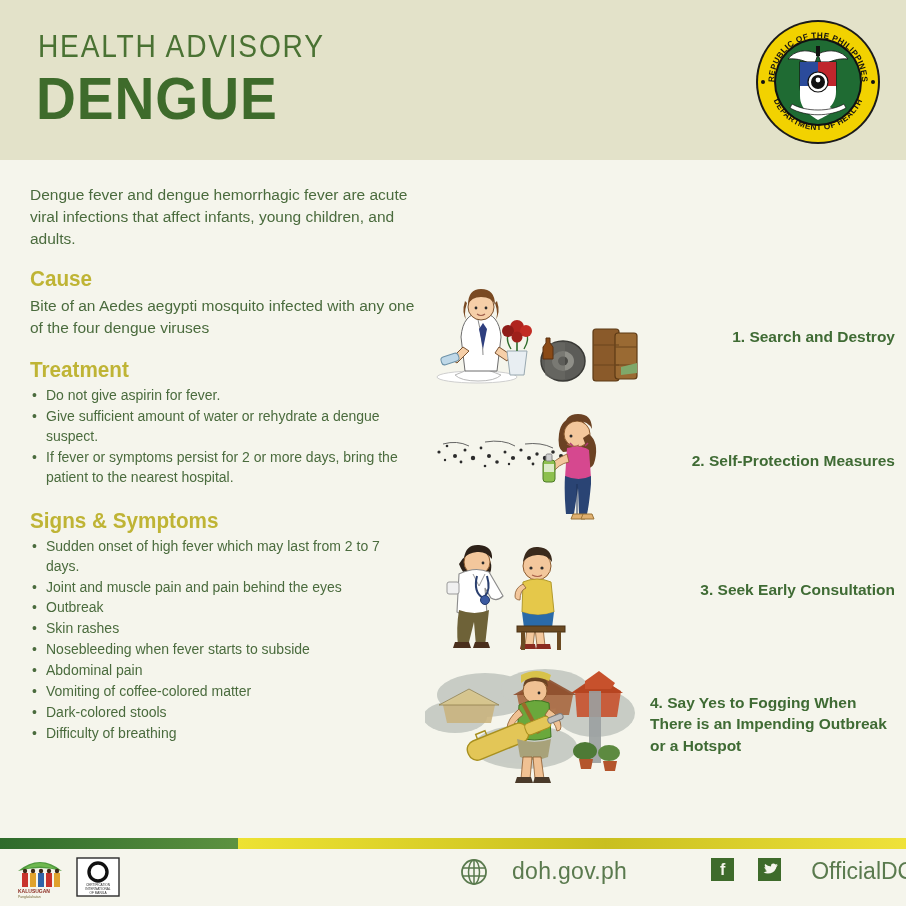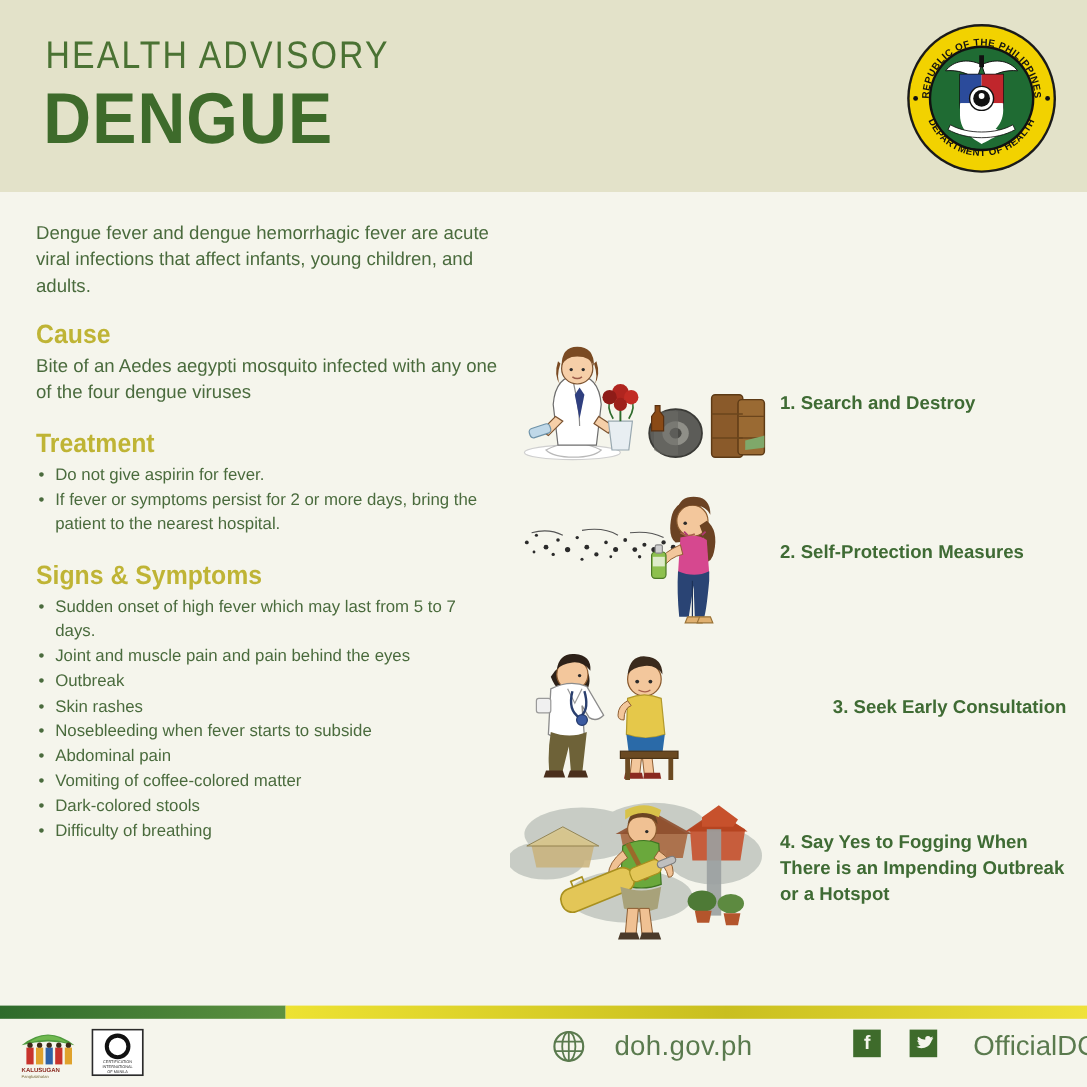--- a/index.html
+++ b/index.html
@@ -64,21 +64,21 @@
     transform:scaleX(0.97); transform-origin:left center;
   }
   .pc-sub {
     font-size:23px; font-weight:bold; color:#3e6b2b; margin-top:3px;
     white-space:nowrap;
     font-family:"Liberation Sans Narrow","Liberation Sans",sans-serif;
     transform:scaleX(0.97); transform-origin:left center;
   }
 
   .steps { position:absolute; left:425px; top:278px; width:470px; }
-  .step { position:relative; display:flex; align-items:center; }
+  .step { position:relative; display:flex; align-items:center;justify-content:space-between; }
   .step-art { width:215px; flex:0 0 215px; position:relative; }
   .step-label {
     font-size:15.5px; font-weight:bold; color:#3f6b34; line-height:1.36;
     padding-left:10px;
   }
   .s1 { height:118px; }
   .s2 { height:130px; }
   .s3 { height:128px;gap:44px; }
   .s4 { height:140px; }
 
@@ -158,28 +158,29 @@
     <div class="intro">Dengue fever and dengue hemorrhagic fever are acute viral infections that affect infants, young children, and adults.</div>
 
     <div class="sec-head">Cause</div>
     <div class="sec-body">Bite of an Aedes aegypti mosquito infected with any one of the four dengue viruses</div>
 
     <div class="gap-md"></div>
 
     <div class="sec-head">Treatment</div>
     <ul class="bullets">
       <li>Do not give aspirin for fever.</li>
+      <li>Give sufficient amount of water or rehydrate a dengue suspect.</li>
       <li>If fever or symptoms persist for 2 or more days, bring the patient to the nearest hospital.</li>
     </ul>
 
     <div class="gap-md"></div>
 
     <div class="sec-head">Signs &amp; Symptoms</div>
     <ul class="bullets">
-      <li>Sudden onset of high fever which may last from 5 to 7 days.</li>
+      <li>Sudden onset of high fever which may last from 2 to 7 days.</li>
       <li>Joint and muscle pain and pain behind the eyes</li>
       <li>Outbreak</li>
       <li>Skin rashes</li>
       <li>Nosebleeding when fever starts to subside</li>
       <li>Abdominal pain</li>
       <li>Vomiting of coffee-colored matter</li>
       <li>Dark-colored stools</li>
       <li>Difficulty of breathing</li>
     </ul>
   </div>

